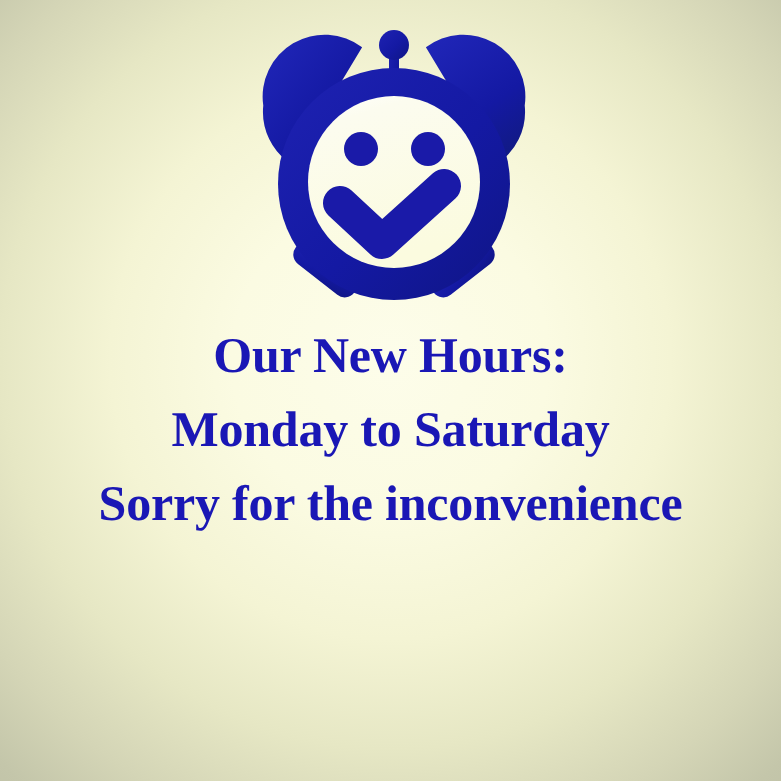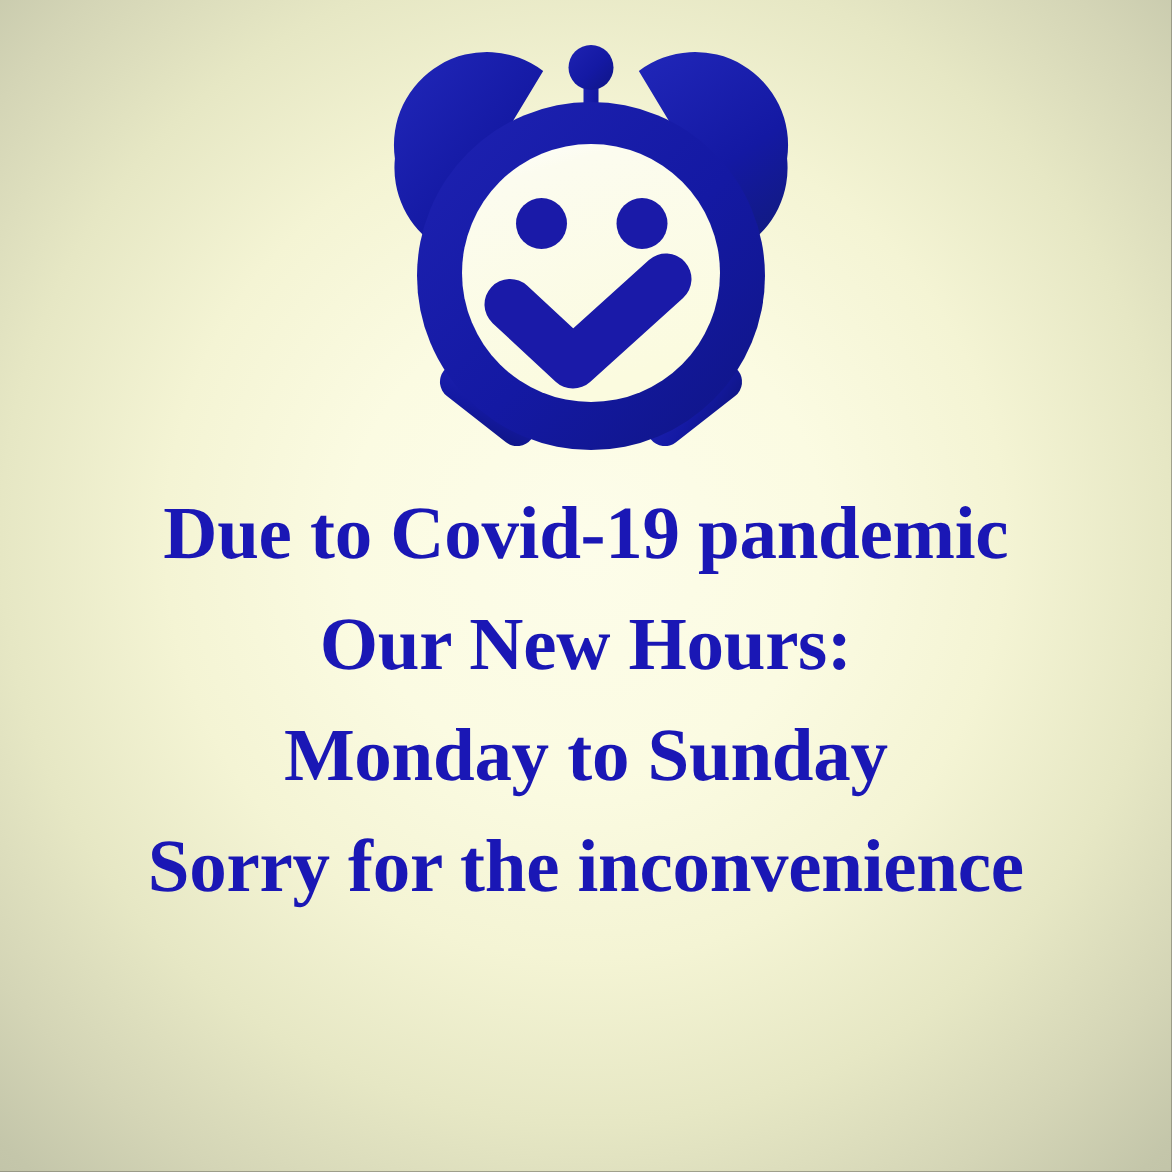--- a/index.html
+++ b/index.html
@@ -123,19 +123,18 @@
       <circle cx="146" cy="162" r="86" fill="url(#gFace)"></circle>
 
       <circle cx="113" cy="129" r="17" fill="#1a1aa8"></circle>
       <circle cx="180" cy="129" r="17" fill="#1a1aa8"></circle>
 
       <path d="M 92 183 L 134 222 L 196 166" fill="none" stroke="#1a1aa8" stroke-width="34" stroke-linecap="round" stroke-linejoin="round"></path>
     </svg>
   </div>
 
   <div id="message">
-    <div class="msg-line l1">Due to Covid-19 pandemic</div>
     <div class="msg-line l2">Our New Hours:</div>
-    <div class="msg-line l3">Monday to Sunday</div>
+    <div class="msg-line l3">Monday to Saturday</div>
     <div class="msg-line l5">Sorry for the inconvenience</div>
   </div>
 
 </div>
 
 </body></html>

